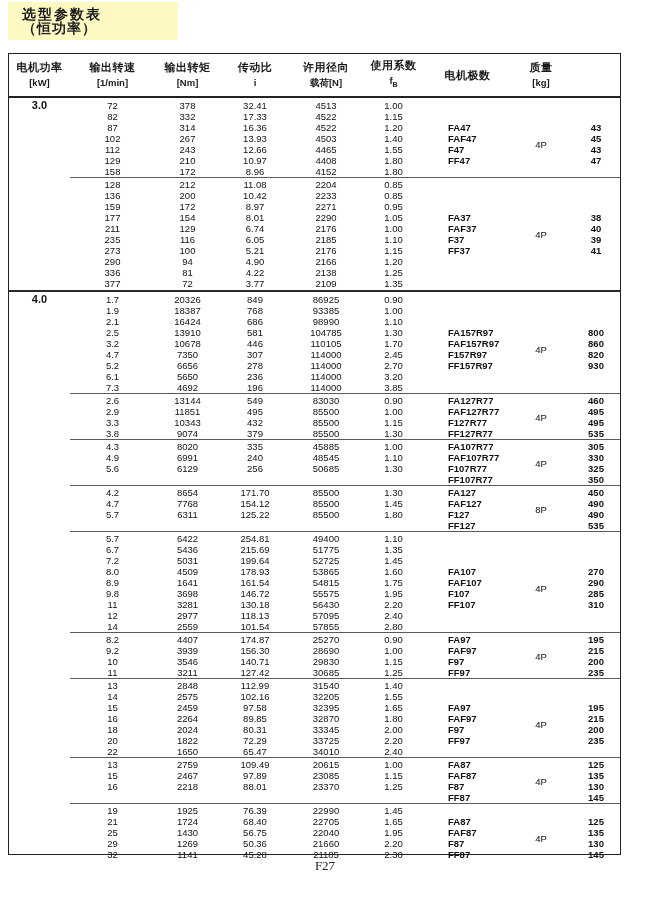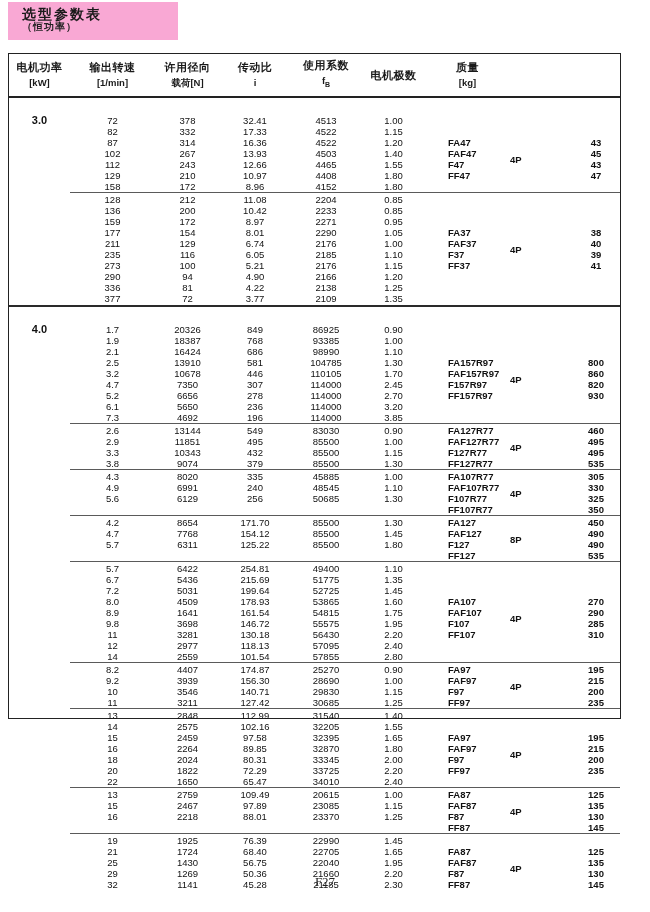--- a/index.html
+++ b/index.html
@@ -3,26 +3,26 @@
 <meta charset="utf-8">
 <style>
   html,body{margin:0;padding:0;}
   body{
     width:650px;height:912px;background:#ffffff;position:relative;
     font-family:"Liberation Sans","DejaVu Sans",sans-serif;color:#111;
     -webkit-font-smoothing:antialiased;overflow:hidden;
   }
   .title-box{
     position:absolute;left:8px;top:2px;width:170px;height:38px;
-    background:#f9a8d4;padding:4px 0 0 14px;box-sizing:border-box;
+    background:#fef9c3;padding:4px 0 0 14px;box-sizing:border-box;
   }
   .title-main{font-size:14px;font-weight:bold;letter-spacing:2px;color:#1a1a1a;line-height:16px;}
-  .title-sub{font-size:10px;font-weight:bold;color:#222;line-height:12px;letter-spacing:1px;font-family:Liberation Mono, monospace;}
+  .title-sub{font-size:14px;font-weight:bold;color:#222;line-height:12px;letter-spacing:1px;}
   .ptable{
-    position:absolute;left:8px;top:53px;width:613px;height:666px;
+    position:absolute;left:8px;top:53px;width:613px;height:802px;
     border:1.5px solid #222;box-sizing:border-box;background:#fff;
   }
   .thead{
     display:grid;grid-template-columns:61px 85px 65px 70px 72px 63px 85px 62px 1fr;
     height:44px;border-bottom:2px solid #222;box-sizing:border-box;
   }
   .th{
     display:flex;flex-direction:column;align-items:center;justify-content:center;
     font-weight:bold;font-size:11px;color:#1a1a1a;line-height:14px;letter-spacing:0.5px;
   }
@@ -33,28 +33,28 @@
   .row{
     display:grid;grid-template-columns:61px 85px 65px 70px 72px 63px 85px 62px 1fr;
     height:11px;line-height:11px;font-size:9.5px;
   }
   .cell{text-align:center;white-space:nowrap;overflow:visible;}
   .cell.model{text-align:left;padding-left:23px;font-weight:bold;}
   .cell.mass{font-weight:bold;}
   .cell.power{font-weight:bold;font-size:11px;}
   .poles-abs{
     position:absolute;left:501px;width:62px;height:11px;line-height:11px;
-    text-align:left;font-weight:bold;font-size:9.5px;
+    text-align:center;font-weight:normal;font-size:9.5px;
   }
   .sep-group{height:2px;border-top:1.6px solid #5a5a5a;margin-left:61px;box-sizing:border-box;}
   .sep-block{height:2px;border-top:2px solid #2a2a2a;box-sizing:border-box;}
-  .block{padding-top:17px;padding-bottom:1px;}
+  .block{padding-top:2px;padding-bottom:1px;}
   .footer{
     position:absolute;left:0;top:858px;width:650px;text-align:center;
-    font-family:"Liberation Serif","DejaVu Serif",serif;font-size:13px;color:#222;margin-top:16px;
+    font-family:"Liberation Serif","DejaVu Serif",serif;font-size:13px;color:#222;
   }
 </style>
 </head>
 <body>
 
 <div class="title-box">
   <div class="title-main">选型参数表</div>
   <div class="title-sub">（恒功率）</div>
 </div>
 
@@ -62,26 +62,30 @@
   <div class="thead" id="thead">
       <div class="th">
         <div>电机功率</div>
         <div class="unit">[kW]</div>
       </div>
       <div class="th">
         <div>输出转速</div>
         <div class="unit">[1/min]</div>
       </div>
       <div class="th">
-        <div>许用径向</div>
-        <div class="unit">载荷[N]</div>
+        <div>输出转矩</div>
+        <div class="unit">[Nm]</div>
       </div>
       <div class="th">
         <div>传动比</div>
         <div class="unit">i</div>
+      </div>
+      <div class="th">
+        <div>许用径向</div>
+        <div class="unit">载荷[N]</div>
       </div>
       <div class="th">
         <div>使用系数</div>
         <div class="unit">f<sub>B</sub></div>
       </div>
       <div class="th">
         <div>电机极数</div>
       </div>
       <div class="th">
         <div>质量</div>

